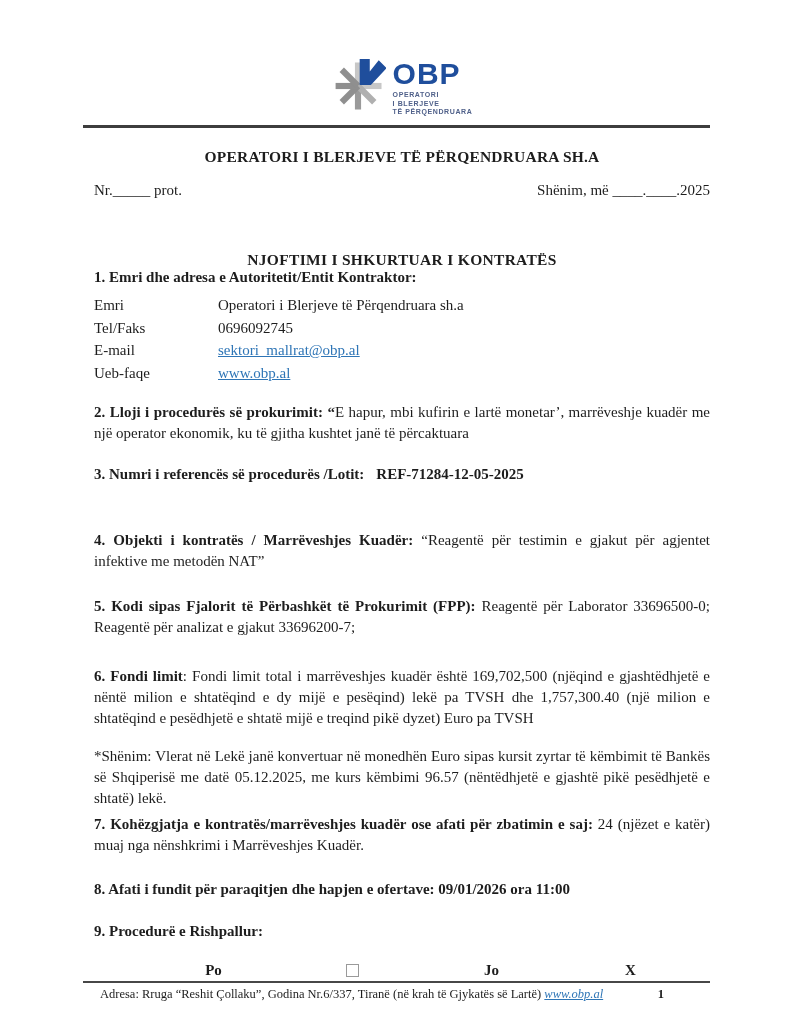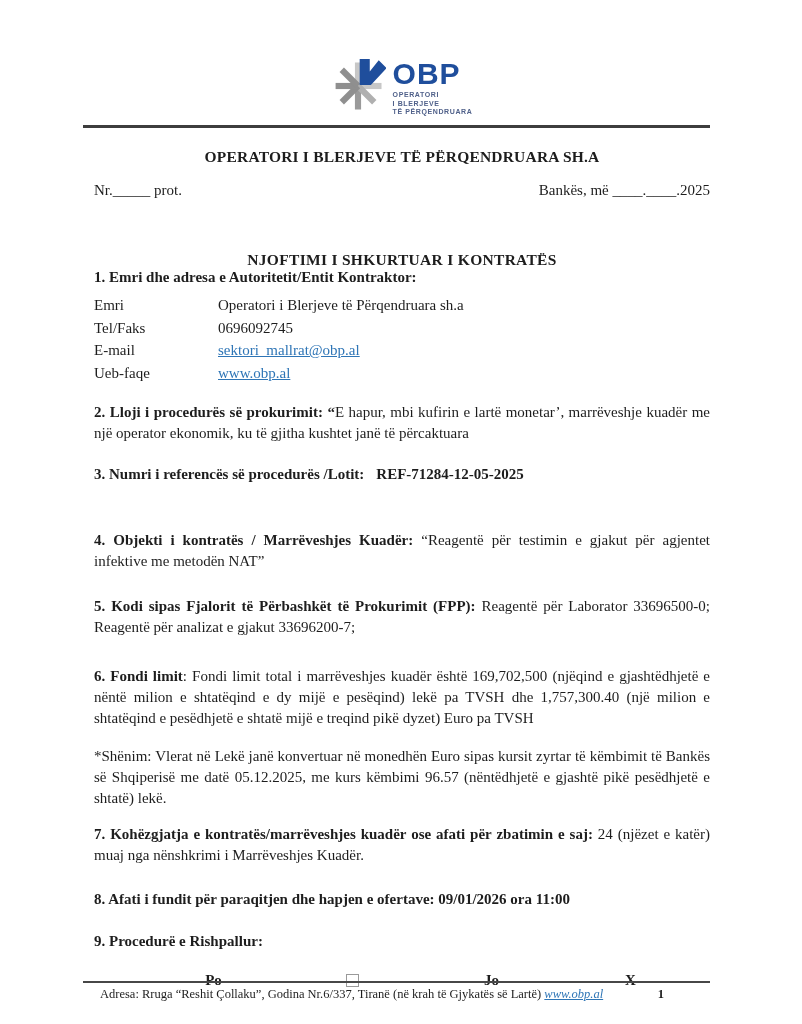--- a/index.html
+++ b/index.html
@@ -60,21 +60,21 @@
   a.doc-link{color:#2e75b6;text-decoration:underline;cursor:pointer;}
 
   .para{font-size:15px;line-height:21px;text-align:justify;margin:0;}
   .b{font-weight:bold;}
   .s2{margin-top:18px;}
   .s3{margin-top:20px;}
   .s4{margin-top:45px;}
   .s5{margin-top:24px;}
   .s6{margin-top:28px;}
   .note{margin-top:17px;}
-  .s7{margin-top:15px;}
+  .s7{margin-top:5px;}
   .s8{margin-top:23px;}
   .s9{margin-top:21px;}
   .s3 .ref-gap{display:inline-block;width:12px;}
 
   
   .options{
     margin-top:20px;
     display:grid;grid-template-columns:1fr 1fr 1fr 1fr;
     padding-left:50px;padding-right:10px;
     align-items:center;justify-items:center;
@@ -126,21 +126,21 @@
   </div>
 
   <div class="top-rule"></div>
 
   <div class="content">
 
     <div class="company-title">OPERATORI I BLERJEVE TË PËRQENDRUARA SH.A</div>
 
     <div class="meta-row">
       <span>Nr._____ prot.</span>
-      <span>Bankës, më ____.____.2025</span>
+      <span>Shënim, më ____.____.2025</span>
     </div>
 
     <div class="doc-title">NJOFTIMI I SHKURTUAR I KONTRATËS</div>
 
     <div class="heading s1">1.  Emri dhe adresa e Autoritetit/Entit Kontraktor:</div>
 
     <div class="contact">
       <div class="contact-row">
         <span class="contact-label">Emri</span>
         <span class="contact-value">Operatori i Blerjeve të Përqendruara sh.a</span>

